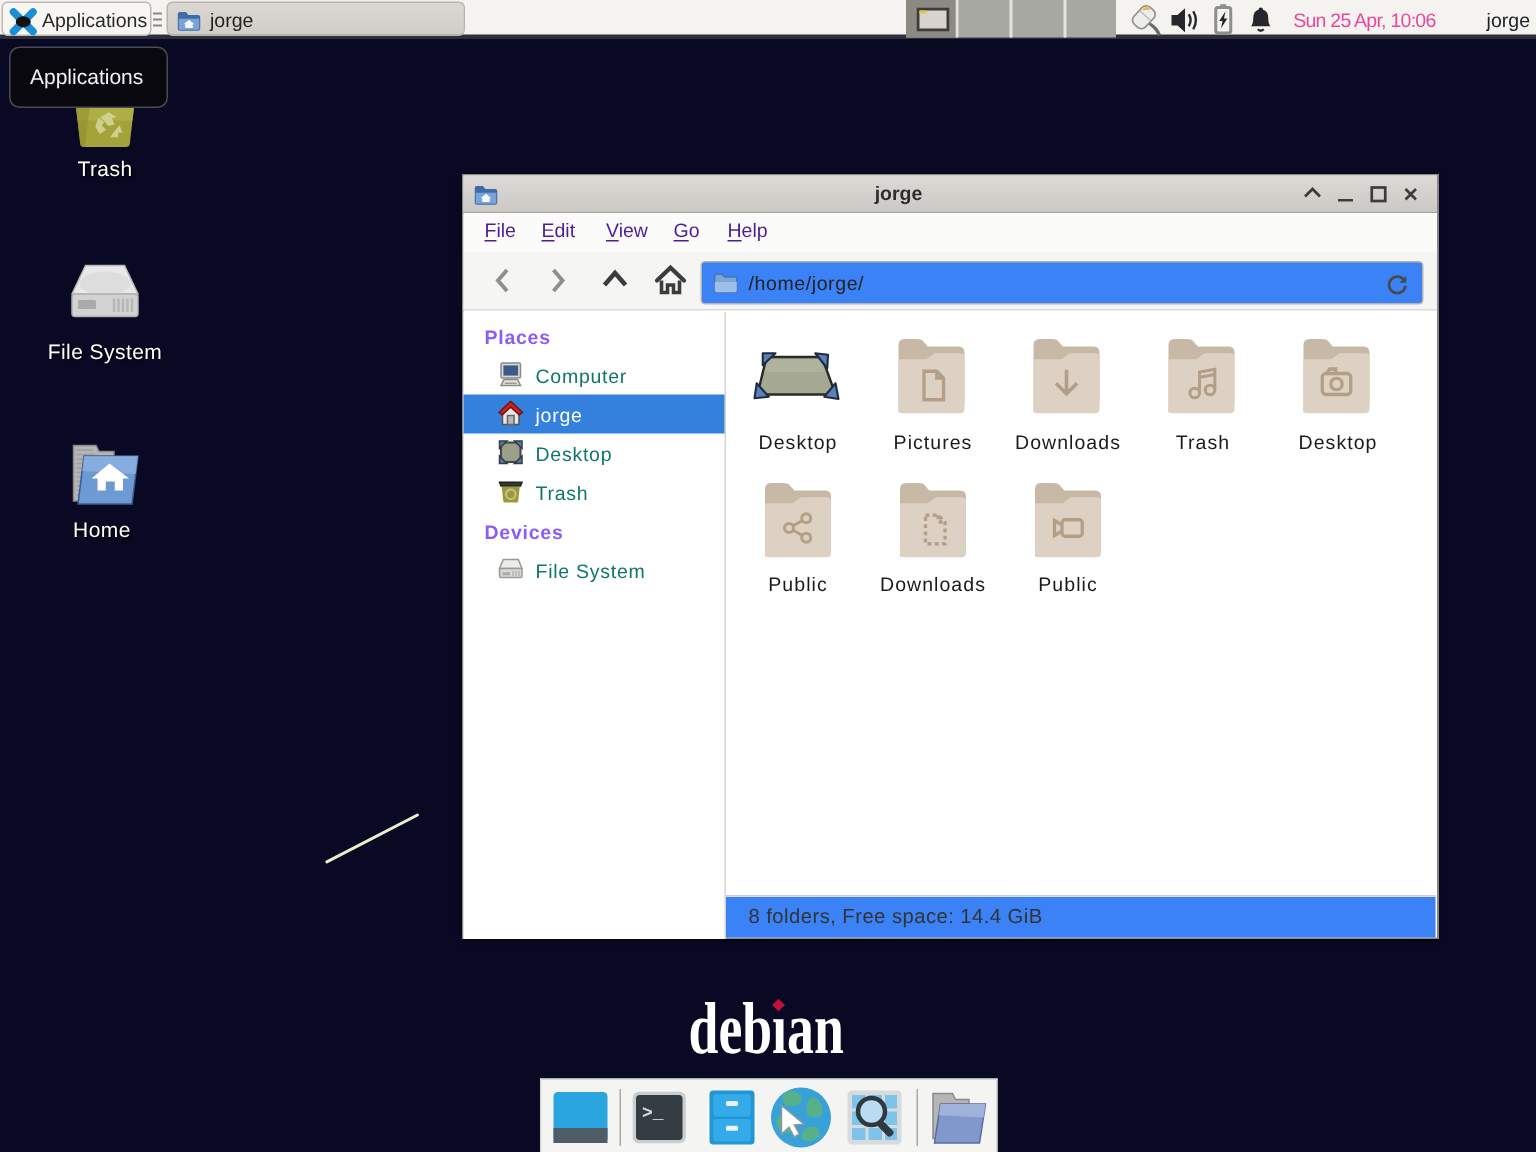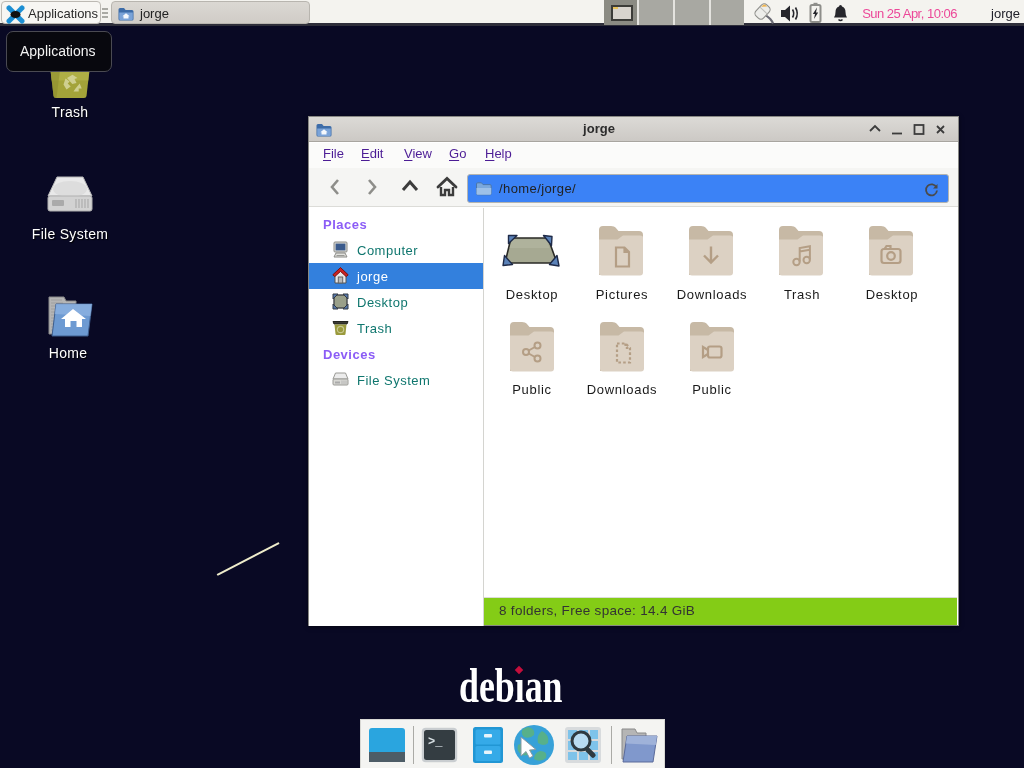--- a/index.html
+++ b/index.html
@@ -39,21 +39,21 @@
   .menu u { text-decoration-thickness:1px; text-underline-offset:2px; }
   #toolbar { left:0; top:51px; width:649px; height:39px; background:#f5f5f3; border-bottom:1px solid #dcdcd8; }
   #pathbar { position:absolute; left:158px; top:6px; width:482px; height:29px; background:#3b82f6; border:1px solid #b4b4b0; border-radius:3px; }
   #pathtext { position:absolute; left:31px; top:6px; font-size:13px; color:#222; letter-spacing:.4px; }
   #sidebar { left:0; top:91px; width:175px; height:418px; background:#fff; border-right:1px solid #d4d4d0; }
   .shead { position:absolute; left:14px; font-size:13px; font-weight:bold; color:#8b5cf6; letter-spacing:.5px; }
   .srow { position:absolute; left:48px; font-size:13px; color:#0f766e; letter-spacing:.5px; }
   #ssel { position:absolute; left:0; top:55px; width:174px; height:26px; background:#3380dd; }
   #content { left:175px; top:91px; width:473px; height:388px; background:#fff; }
   .clabel { position:absolute; width:100px; text-align:center; font-size:13px; color:#1a1a1a; letter-spacing:.7px; }
-  #statusbar { left:175px; top:480px; width:473px; height:28px; background:#84cc16; border-top:1px solid #dcdcd8; }
+  #statusbar { left:175px; top:480px; width:473px; height:28px; background:#3b82f6; border-top:1px solid #dcdcd8; }
   #statusbar span { position:absolute; left:15px; top:5px; font-size:13.5px; color:#333; letter-spacing:.3px; }
 
   
   #debian { left:459px; top:657px; width:300px; font-family:"Liberation Serif", serif; font-size:49px; font-weight:bold; color:#fff; transform:scaleX(.731); transform-origin:0 0; }
   #deb-dot { left:516px; top:667px; width:6px; height:6px; background:#c40e3c; transform:rotate(45deg); }
 
   
   #dock { left:360px; top:719px; width:305px; height:49px; background:#f4f4f2; border:1px solid #d8d8d4; border-bottom:none; }
   .dsep { position:absolute; top:6px; width:1px; height:38px; background:#aaaaa6; }
 

